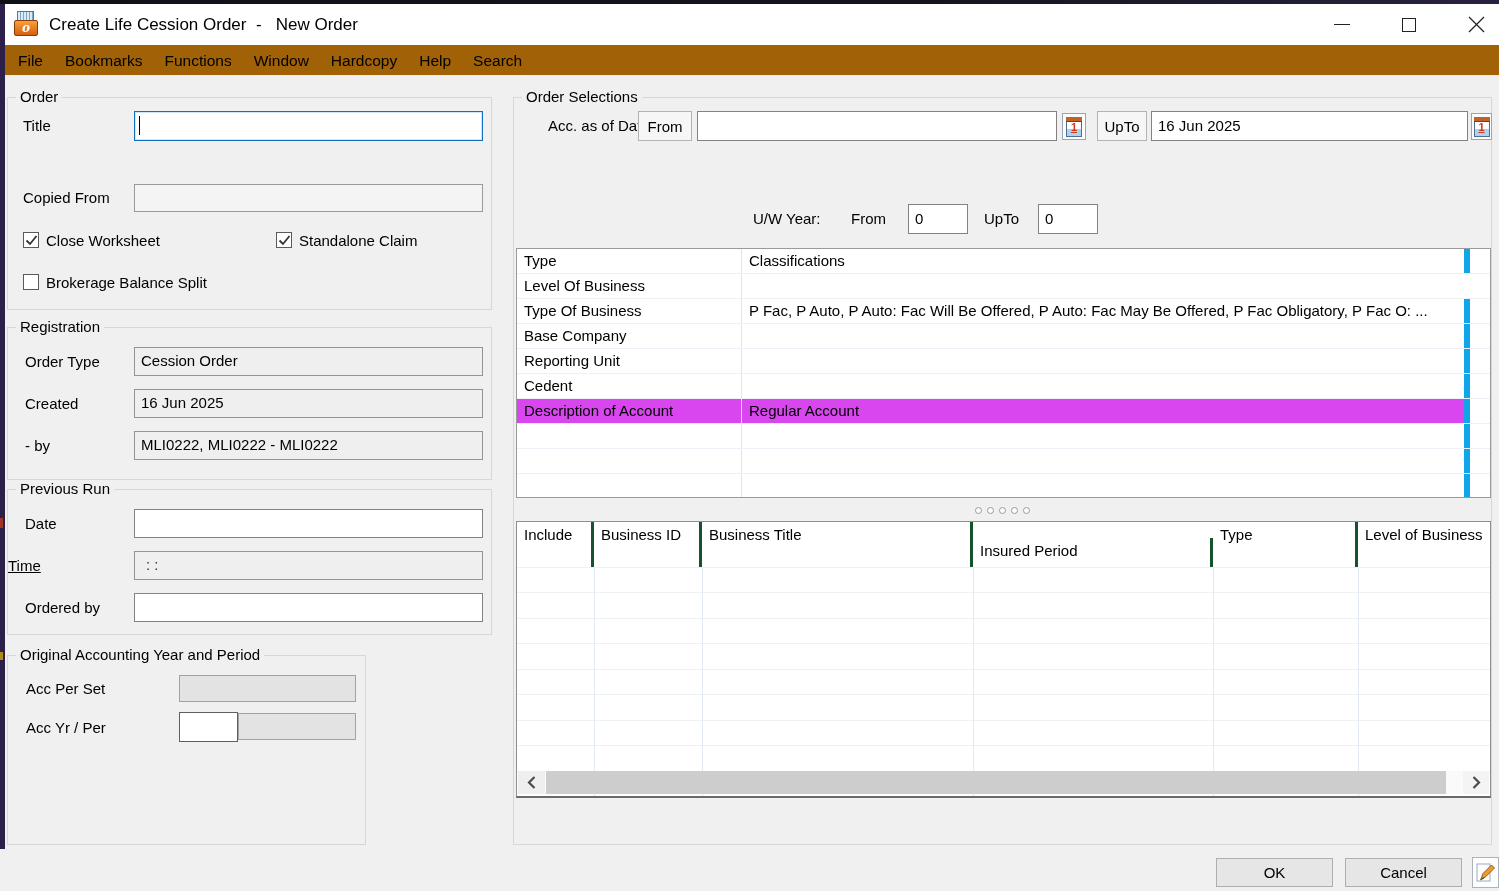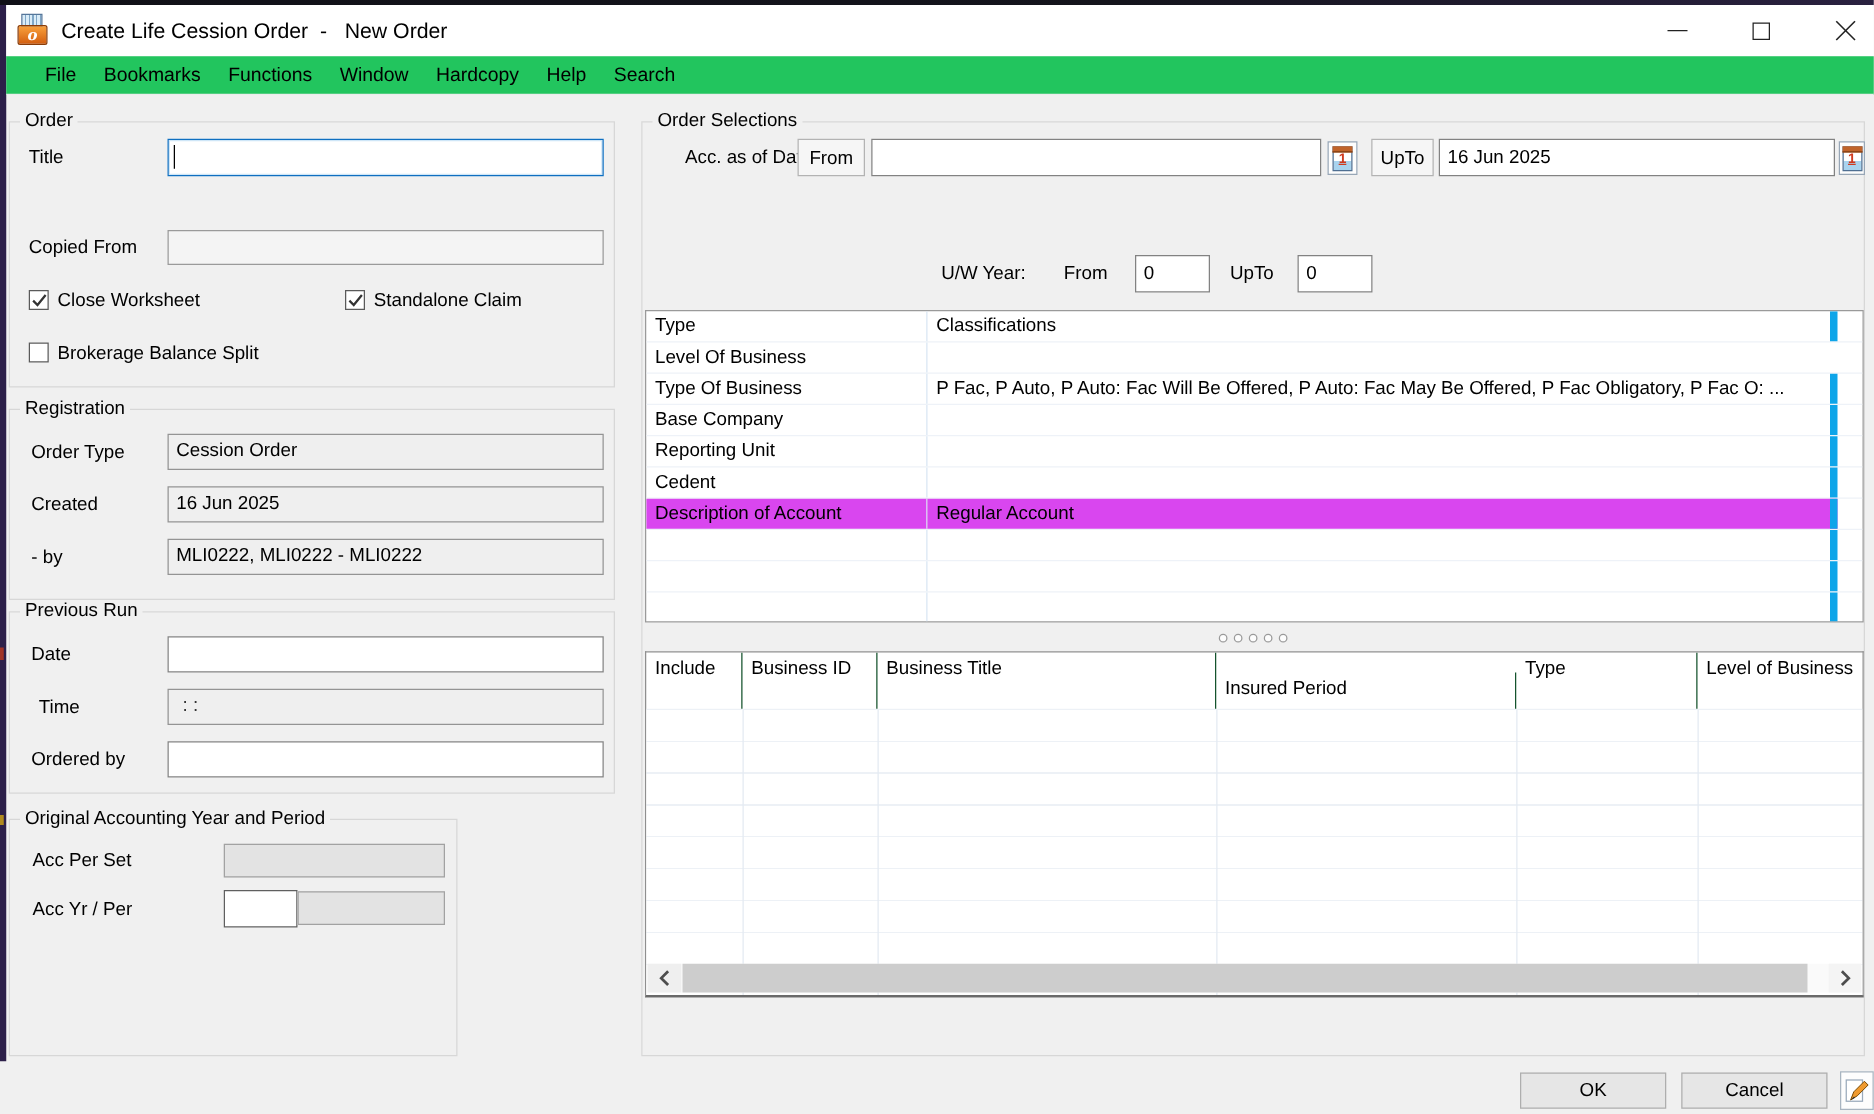--- a/index.html
+++ b/index.html
@@ -29,22 +29,22 @@
     background:linear-gradient(#f9a13c,#d35f10); }
   .app-icon .o { position:absolute; left:0; bottom:1px; width:24px; text-align:center;
     font:italic bold 12px "DejaVu Serif", serif; color:#fff; }
   .win-title { left:44px; top:0; height:41px; line-height:41px; font-size:17px; white-space:pre; }
   .winctl { top:0; width:46px; height:41px; display:flex; align-items:center; justify-content:center; cursor:default; }
   .ctl-min  { left:1314px; } .ctl-max { left:1381px; } .ctl-close { left:1448px; }
   .glyph-min { width:16px; height:0; border-top:1.4px solid #222; }
   .glyph-max { width:14px; height:14px; border:1.4px solid #222; }
 
   
-  .menubar { left:5px; top:45px; width:1494px; height:31px; background:#22c55e;
-    border-bottom:1px solid #ececec; display:flex; align-items:center; padding-left:20px; }
+  .menubar { left:5px; top:45px; width:1494px; height:31px; background:#a16207;
+    border-bottom:1px solid #ececec; display:flex; align-items:center; padding-left:2px; }
   .menu-item { padding:0 11px; font-size:15.5px; height:31px; line-height:31px; cursor:default; }
 
   
   .groupbox { border:1px solid #d7d7d7; background:#f0f0f0; }
   .gb-label { position:absolute; top:-10px; left:8px; padding:0 4px; background:#f0f0f0;
     font-size:15px; line-height:18px; white-space:nowrap; }
   .gb-order { left:7px;  top:97px;  width:485px; height:213px; }
   .gb-reg   { left:7px;  top:327px; width:485px; height:153px; }
   .gb-prev  { left:7px;  top:489px; width:485px; height:146px; }
   .gb-oayp  { left:7px;  top:655px; width:359px; height:190px; }
@@ -94,21 +94,21 @@
 
   
   .dots { left:0; right:0; top:407px; height:10px; display:flex; gap:5px;
     align-items:center; justify-content:center; }
   .dot { width:7px; height:7px; border-radius:50%; border:1px solid #9a9a9a; background:#fdfdfd; }
 
   
   .table2 { left:2px; top:423px; width:975px; height:277px; background:#fff;
     border:1px solid #8f8f8f; border-bottom:2px solid #6a6a6a; overflow:hidden; }
   .t2-head { display:flex; height:46px; border-bottom:1px solid #edf1f6; }
-  .t2-head div { font-size:15px; padding:4px 0 0 7px; border-right:1px solid #14532d;
+  .t2-head div { font-size:15px; padding:4px 0 0 7px; border-right:3px solid #14532d;
     white-space:nowrap; overflow:hidden; }
   .t2-body { position:absolute; left:0; top:46px; right:0; bottom:0;
     background:repeating-linear-gradient(to bottom,#fff 0 24.5px,#edf1f6 24.5px 25.5px); }
   .vline { position:absolute; top:0; bottom:0; width:1px; background:#e3eaf2; }
 
   
   .hscroll { position:absolute; left:1px; right:1px; bottom:2px; height:23px; background:#fafafa; }
   .sb-btn { position:absolute; top:0; height:23px; display:flex; align-items:center; justify-content:center; }
   .sb-left  { left:0; width:27px; background:#efefef; }
   .sb-right { right:0; width:26px; background:#f4f4f4; }
@@ -197,21 +197,21 @@
   <div class="abs flabel" style="left:17px; top:61px; line-height:29px;">Created</div>
   <div class="abs field f-gray" style="left:126px; top:61px; width:349px; height:29px;">16 Jun 2025</div>
   <div class="abs flabel" style="left:17px; top:103px; line-height:29px;">- by</div>
   <div class="abs field f-gray" style="left:126px; top:103px; width:349px; height:29px;">MLI0222, MLI0222 - MLI0222</div>
 </div>
 
 <div class="abs groupbox gb-prev">
   <div class="gb-label">Previous Run</div>
   <div class="abs flabel" style="left:17px; top:19px; line-height:29px;">Date</div>
   <div class="abs field f-white" style="left:126px; top:19px; width:349px; height:29px;"></div>
-  <div class="abs flabel" style="left:23px; top:61px; line-height:29px;">Time</div>
+  <div class="abs flabel" style="left:0; top:61px; line-height:29px;text-decoration:underline;">Time</div>
   <div class="abs field f-gray" style="left:126px; top:61px; width:349px; height:29px; padding-left:11px; color:#333;">: :</div>
   <div class="abs flabel" style="left:17px; top:103px; line-height:29px;">Ordered by</div>
   <div class="abs field f-white" style="left:126px; top:103px; width:349px; height:29px;"></div>
 </div>
 
 <div class="abs groupbox gb-oayp">
   <div class="gb-label">Original Accounting Year and Period</div>
   <div class="abs flabel" style="left:18px; top:19px; line-height:27px;">Acc Per Set</div>
   <div class="abs dd field" style="left:171px; top:19px; width:177px; height:27px;"></div>
   <div class="abs flabel" style="left:18px; top:57px; line-height:29px;">Acc Yr / Per</div>

